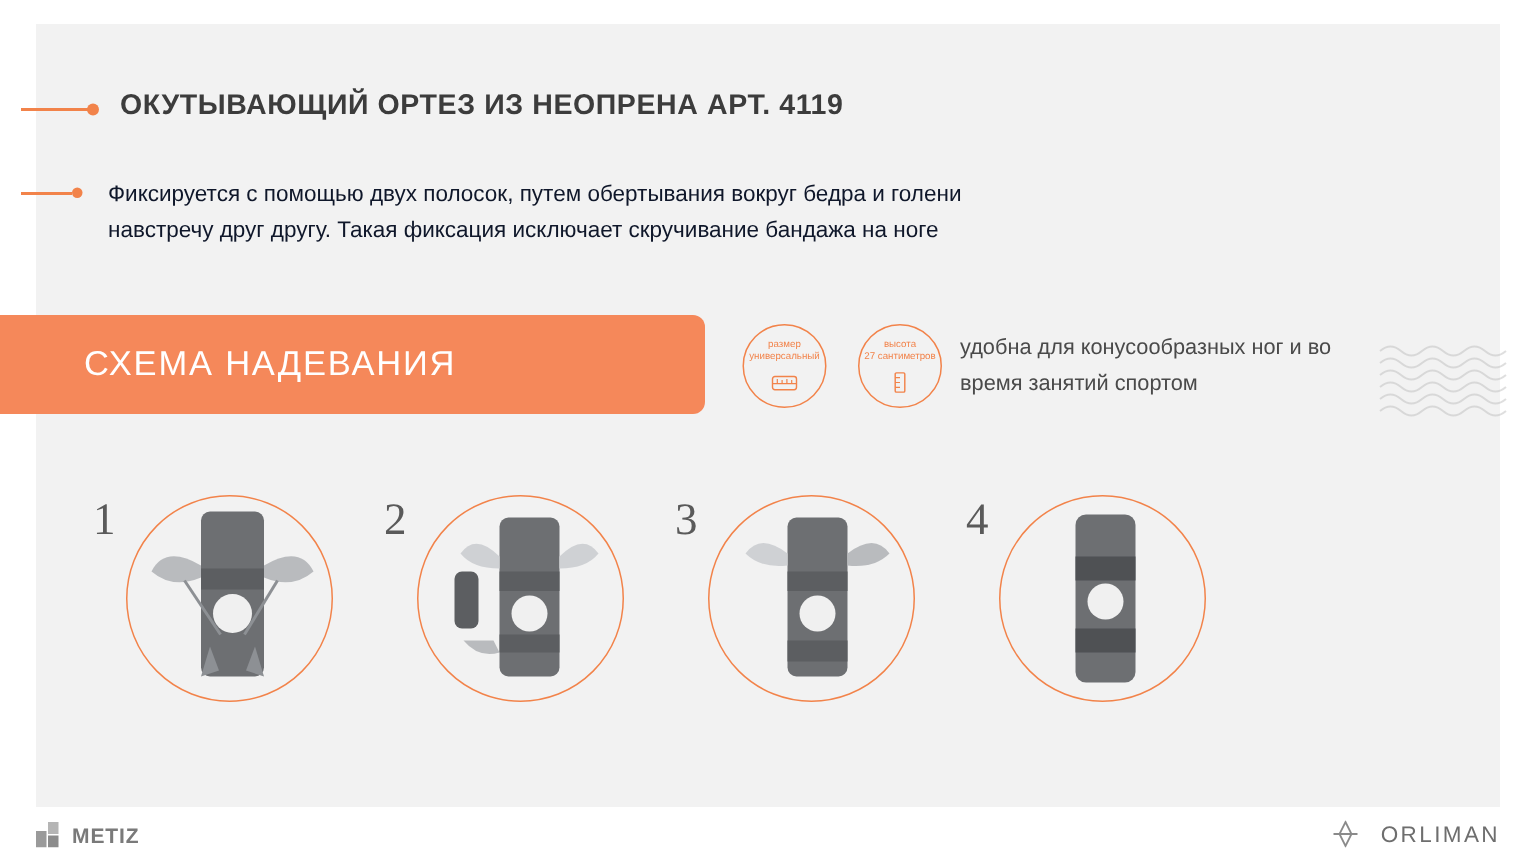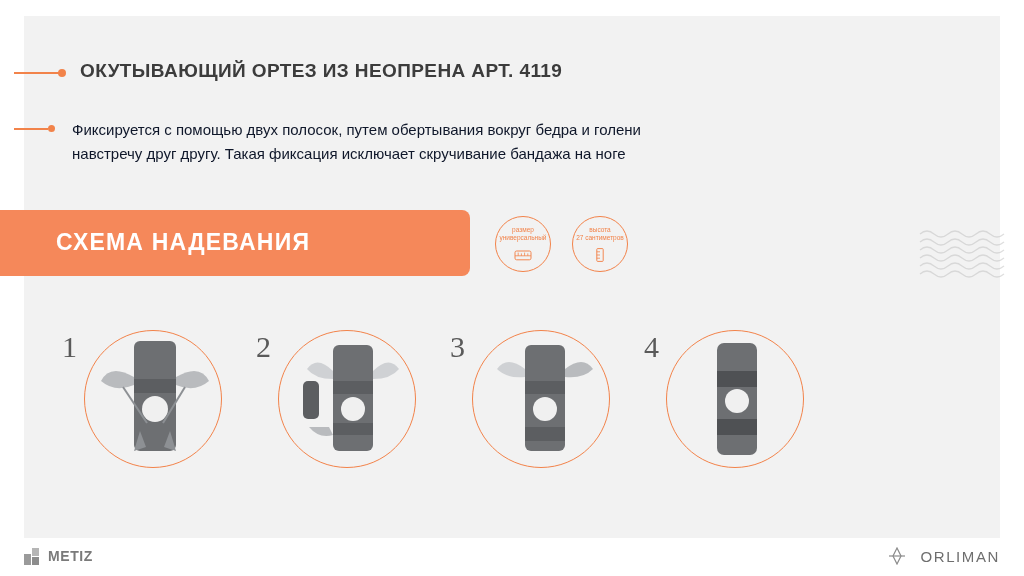--- a/index.html
+++ b/index.html
@@ -84,21 +84,21 @@
     left: 0; top: 210px;
     width: 470px; height: 66px;
     background: #f5885a;
     border-top-right-radius: 8px;
     border-bottom-right-radius: 8px;
   }
   .banner-text {
     position: absolute;
     left: 56px; top: 19px;
     font-size: 23px;
-    font-weight: bold;
+    font-weight: normal;
     color: #ffffff;
     letter-spacing: 1.2px;
     text-transform: uppercase;
   }
   
   .badge {
     position: absolute;
     width: 56px; height: 56px;
     border-radius: 50%;
     border: 1.5px solid #f2834a;
@@ -163,21 +163,21 @@
     font-family: "Liberation Serif", serif;
   }
   #step-1 { left: 62px; }
   #step-2 { left: 256px; }
   #step-3 { left: 450px; }
   #step-4 { left: 644px; }
   
   .metiz {
     position: absolute;
     left: 24px; top: 548px;
-    display: flex; gap: 7px;
+    display: flex; align-items: center; gap: 7px;
   }
   .metiz-mark {
     width: 17px; height: 17px;
     position: relative;
   }
   .metiz-text {
     font-size: 14px;
     font-weight: bold;
     color: #7a7a7a;
     letter-spacing: 0.6px;
@@ -227,20 +227,21 @@
 
   <div class="badge" id="badge-height">
     <div class="b-l1">высота</div>
     <div class="b-l2">27 сантиметров</div>
     <svg class="b-ico" viewBox="0 0 24 20">
       <rect x="8" y="2" width="8" height="16" rx="1" fill="none" stroke="#f2834a" stroke-width="1.2"></rect>
       <path d="M8 6 H12 M8 10 H12 M8 14 H12" stroke="#f2834a" stroke-width="1"></path>
     </svg>
   </div>
 
+  <div class="feature-text">удобна для конусообразных ног и во время занятий спортом</div>
 
   <svg class="waves" viewBox="0 0 92 56">
     <g fill="none" stroke="#b9b9b9" stroke-width="1.3">
       <path d="M2 6 q7 -6 14 0 t14 0 t14 0 t14 0 t14 0 t14 0"></path>
       <path d="M2 14 q7 -6 14 0 t14 0 t14 0 t14 0 t14 0 t14 0"></path>
       <path d="M2 22 q7 -6 14 0 t14 0 t14 0 t14 0 t14 0 t14 0"></path>
       <path d="M2 30 q7 -6 14 0 t14 0 t14 0 t14 0 t14 0 t14 0"></path>
       <path d="M2 38 q7 -6 14 0 t14 0 t14 0 t14 0 t14 0 t14 0"></path>
       <path d="M2 46 q7 -6 14 0 t14 0 t14 0 t14 0 t14 0 t14 0"></path>
     </g>

